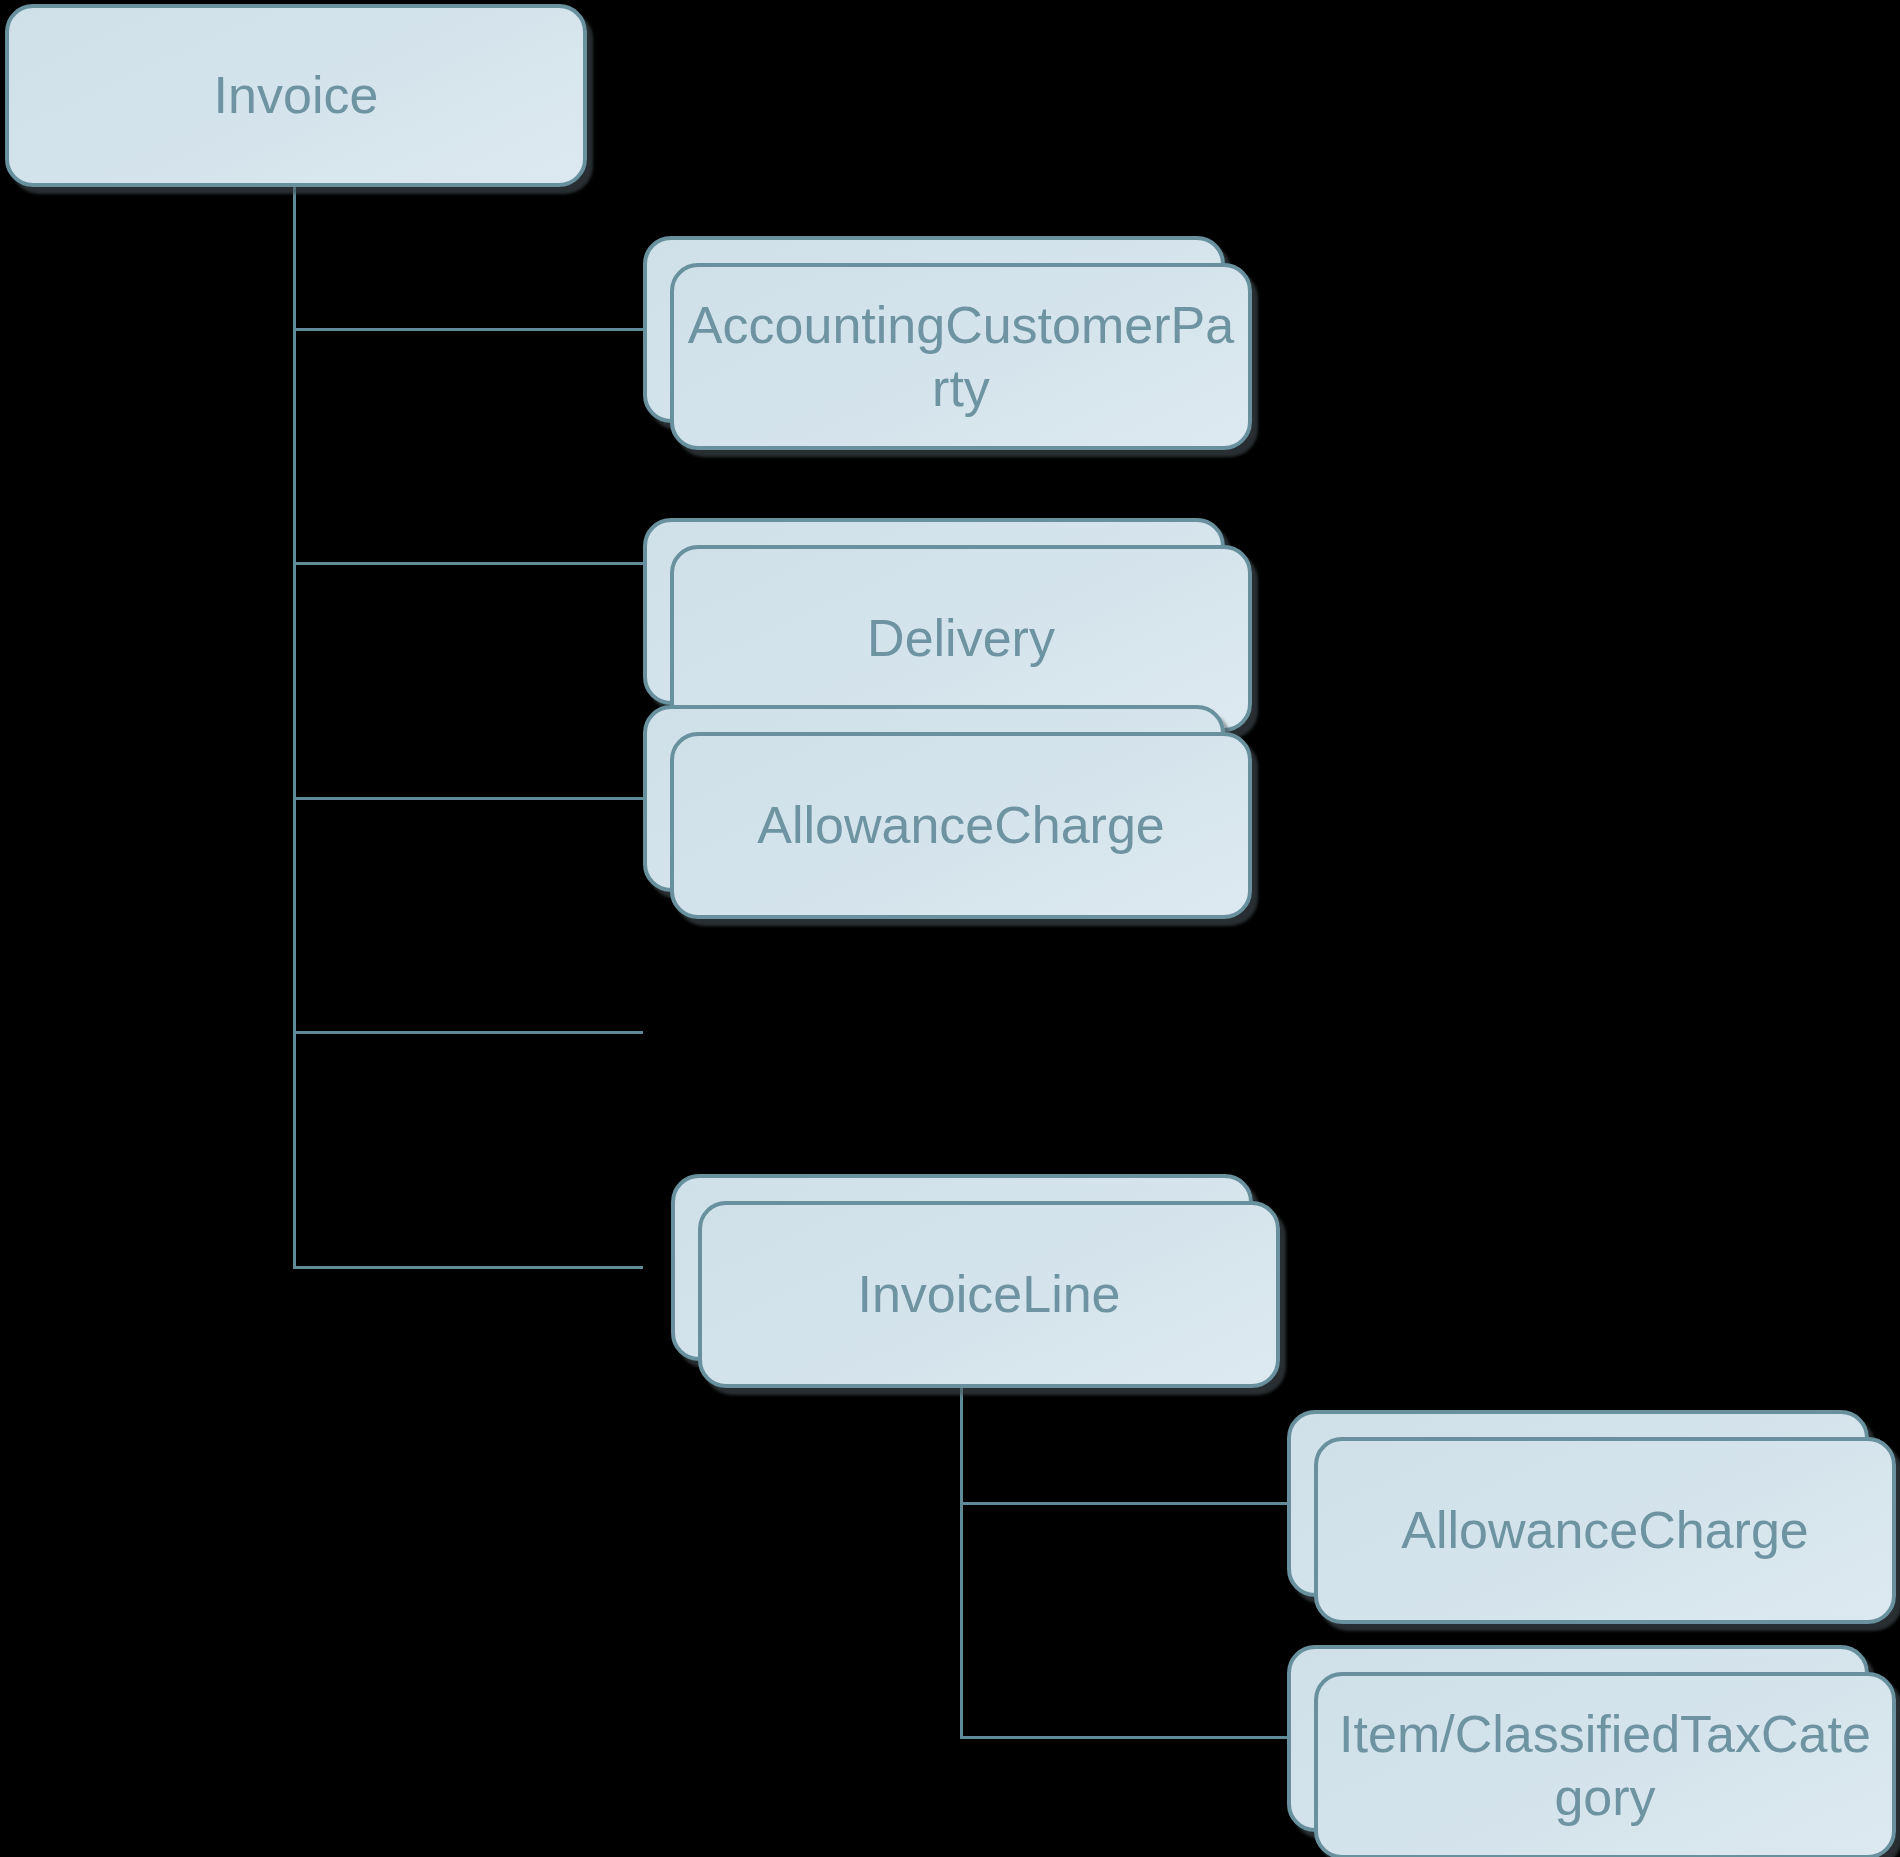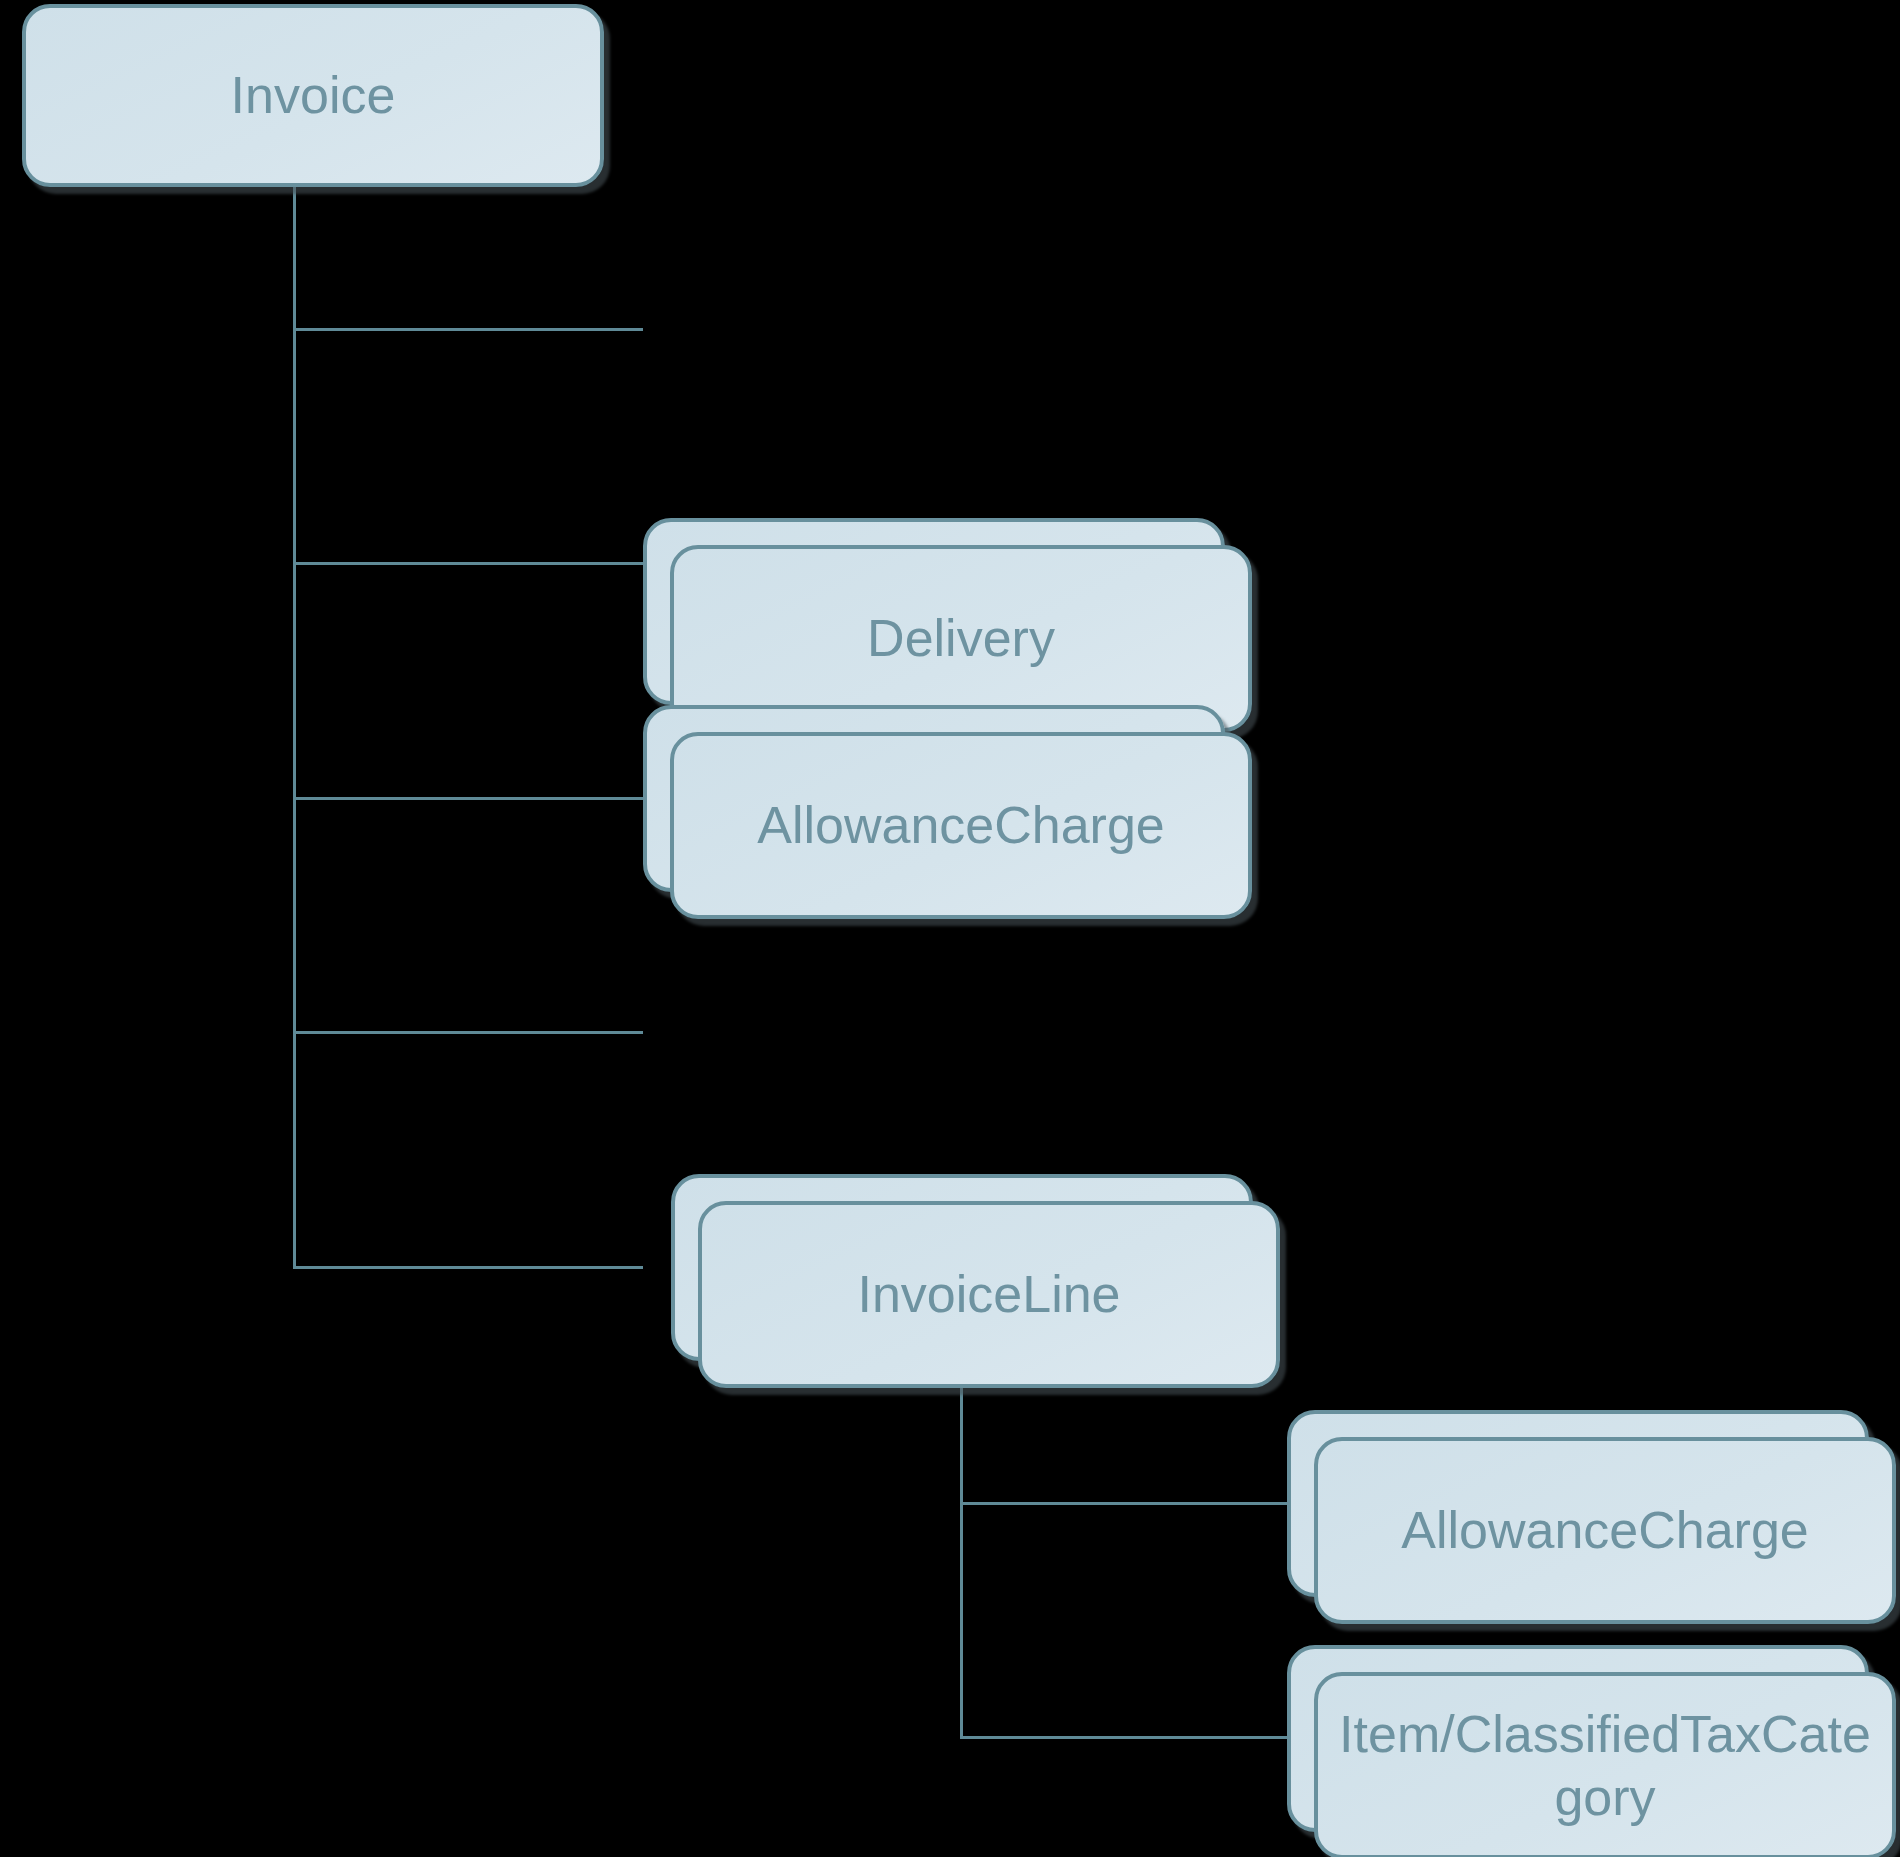--- a/index.html
+++ b/index.html
@@ -71,26 +71,33 @@
   <div class="line h" style="left:293px; top:328px; width:350px;"></div>
   <div class="line h" style="left:293px; top:562px; width:350px;"></div>
   <div class="line h" style="left:293px; top:797px; width:350px;"></div>
   <div class="line h" style="left:293px; top:1031px; width:350px;"></div>
   <div class="line h" style="left:293px; top:1266px; width:350px;"></div>
 
   <div class="line v" style="left:960px; top:1388px; height:351px;"></div>
   <div class="line h" style="left:960px; top:1502px; width:327px;"></div>
   <div class="line h" style="left:960px; top:1736px; width:327px;"></div>
 
-  <div class="node single" style="left:5px; top:4px;margin-left:17px;">
+  <div class="node single" style="left:5px; top:4px;">
     <div class="box front">
       <span class="lbl">Invoice</span>
     </div>
   </div>
 
+  <div class="node" style="left:643px; top:236px;">
+    <div class="box back"></div>
+    <div class="box front">
+      <span class="lbl">AccountingCustomerPa
+rty</span>
+    </div>
+  </div>
 
   <div class="node" style="left:643px; top:470px;margin-top:48px;">
     <div class="box back"></div>
     <div class="box front">
       <span class="lbl">Delivery</span>
     </div>
   </div>
 
   <div class="node" style="left:643px; top:705px;">
     <div class="box back"></div>

